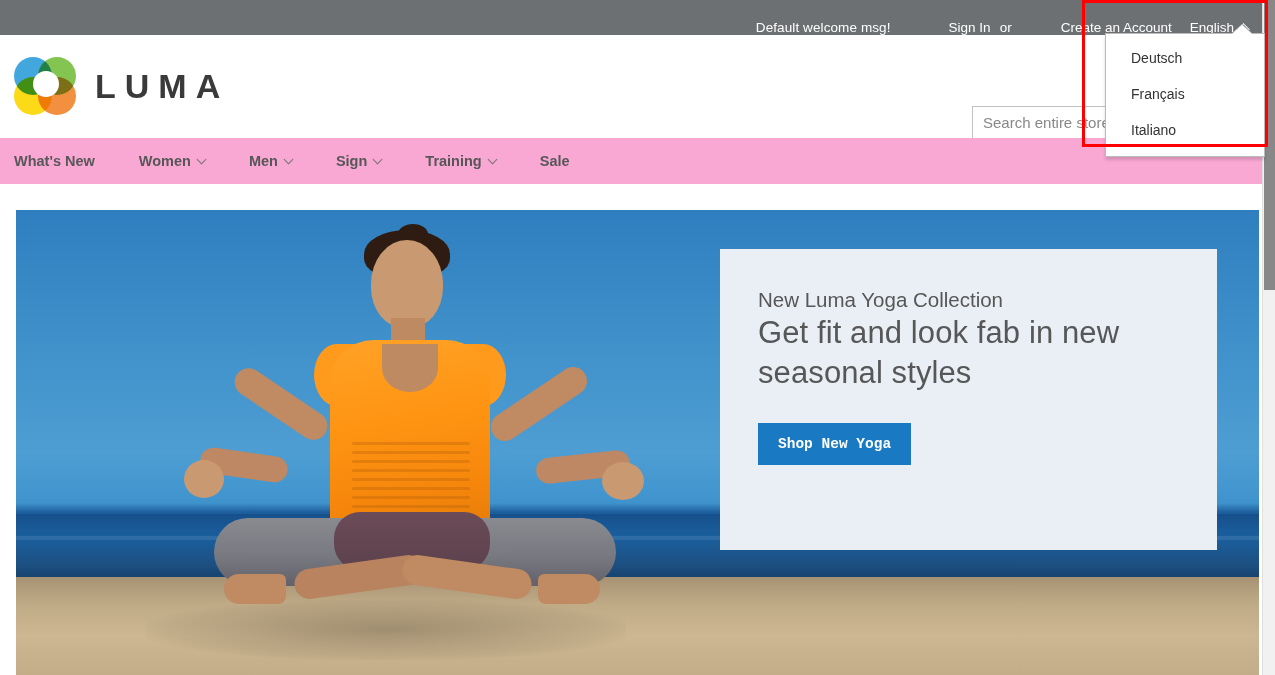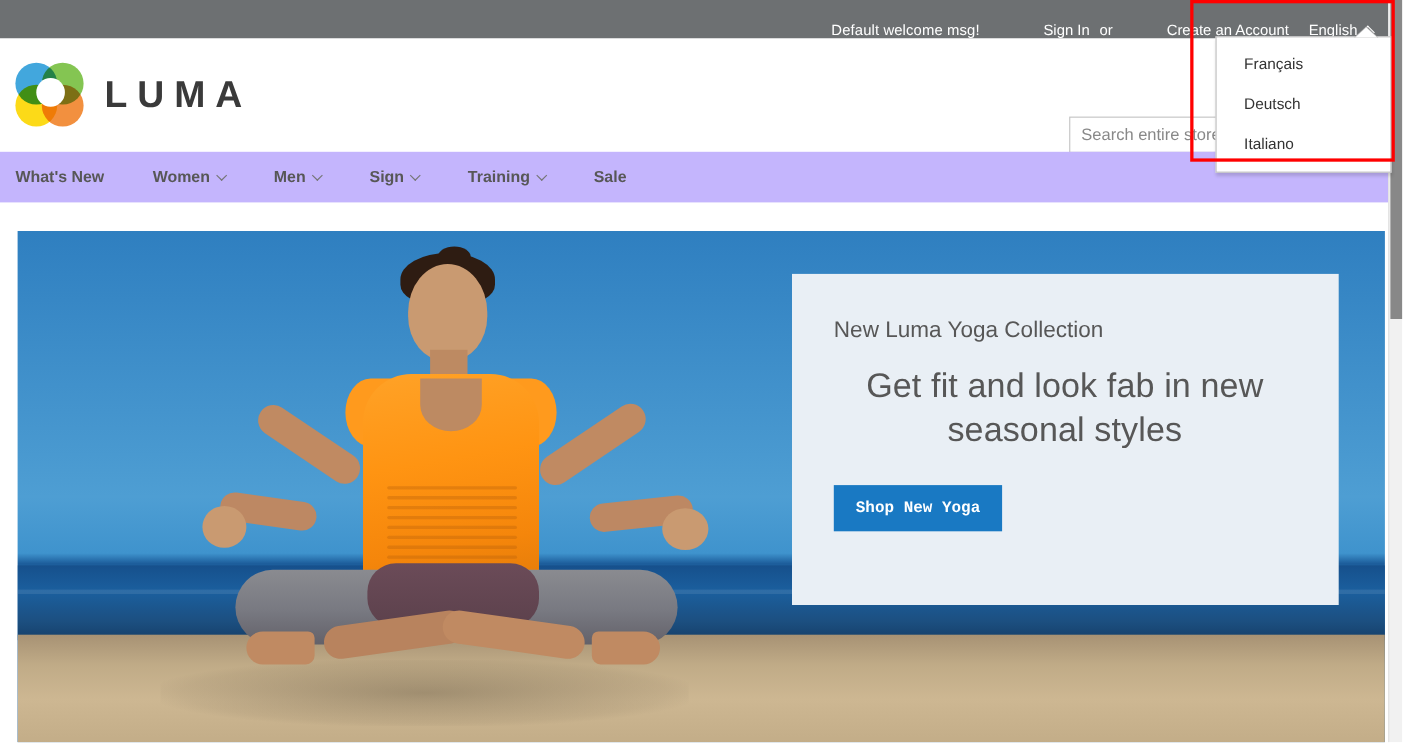--- a/index.html
+++ b/index.html
@@ -90,21 +90,21 @@
   .search-box {
     position: absolute; left: 972px; top: 71px; width: 250px; height: 33px;
     border: 1px solid #c2c2c2; background: #ffffff;
     font-size: 15px; color: #888888; padding-left: 10px; line-height: 31px;
     cursor: text;
   }
 
   
   .nav {
     position: absolute; left: 0; top: 138px; width: 1262px; height: 46px;
-    background: #c4b5fd;
+    background: #f9a8d4;
     display: flex; padding-left: 14px;
   }
   .nav-item {
     display: flex; align-items: center; gap: 7px;
     font-size: 14.5px; font-weight: bold; color: #575757;
     padding: 0 22px 0 0; margin-right: 22px; cursor: pointer; text-decoration: none;
   }
   .nav-item:last-child { margin-right: 0; }
   .chev-down {
     display: inline-block; width: 7px; height: 7px;
@@ -180,22 +180,22 @@
   .shinR { left: 236px; top: 340px; width: 130px; height: 30px; border-radius: 20px; background:#c08a62; transform: rotate(8deg); }
 
   
   .hero-card {
     position: absolute; left: 704px; top: 39px; width: 497px; height: 301px;
     background: #e9eff5;
     padding: 38px 0 0 38px;
   }
   .hero-eyebrow { font-size: 20.5px; color: #575757; font-weight: 400; line-height: 26px; }
   .hero-title {
-    margin-top: 18px; font-size: 31px; color: #575757; font-weight: 400;
-    line-height: 40px; letter-spacing: .1px; max-width: 420px; text-align: center;
+    margin-top: 0; font-size: 31px; color: #575757; font-weight: 400;
+    line-height: 40px; letter-spacing: .1px; max-width: 420px;
   }
   .hero-btn {
     display: inline-block; margin-top: 30px;
     background: #1979c3; color: #ffffff;
     font-size: 14.5px; font-weight: bold;
     padding: 13px 20px; border: none; cursor: pointer;
     font-family: Liberation Mono, monospace;
   }
 
   
@@ -220,22 +220,22 @@
     <a class="create" href="#">Create an Account</a>
     <span class="lang-switcher">
       <span>English</span>
       <span class="chev-up"></span>
     </span>
   </div>
 
   <div class="lang-dropdown">
     <span class="pointer-b"></span>
     <span class="pointer"></span>
+    <a class="lang-item" href="#">Deutsch</a>
     <a class="lang-item" href="#">Français</a>
-    <a class="lang-item" href="#">Deutsch</a>
     <a class="lang-item" href="#">Italiano</a>
   </div>
 
   <div class="header">
     <div class="logo-wrap">
       <span class="logo-mark">
         <span class="c c1"></span>
         <span class="c c2"></span>
         <span class="c c3"></span>
         <span class="c c4"></span>

